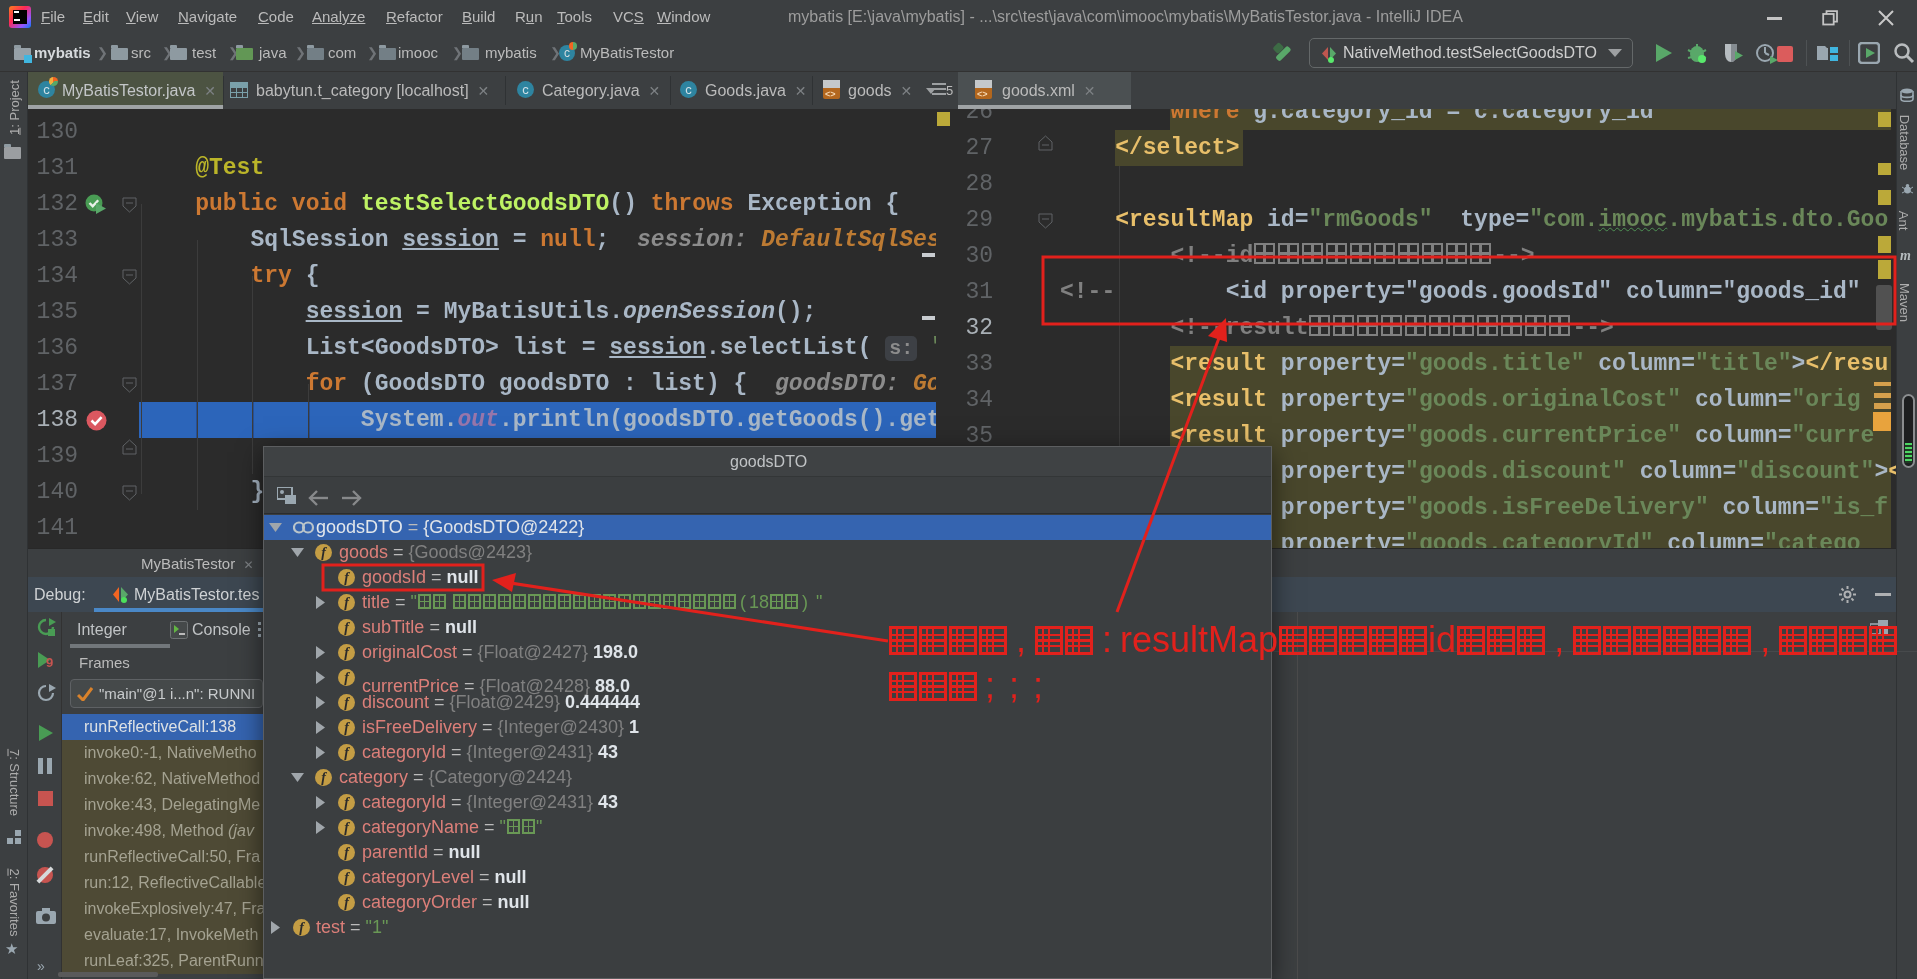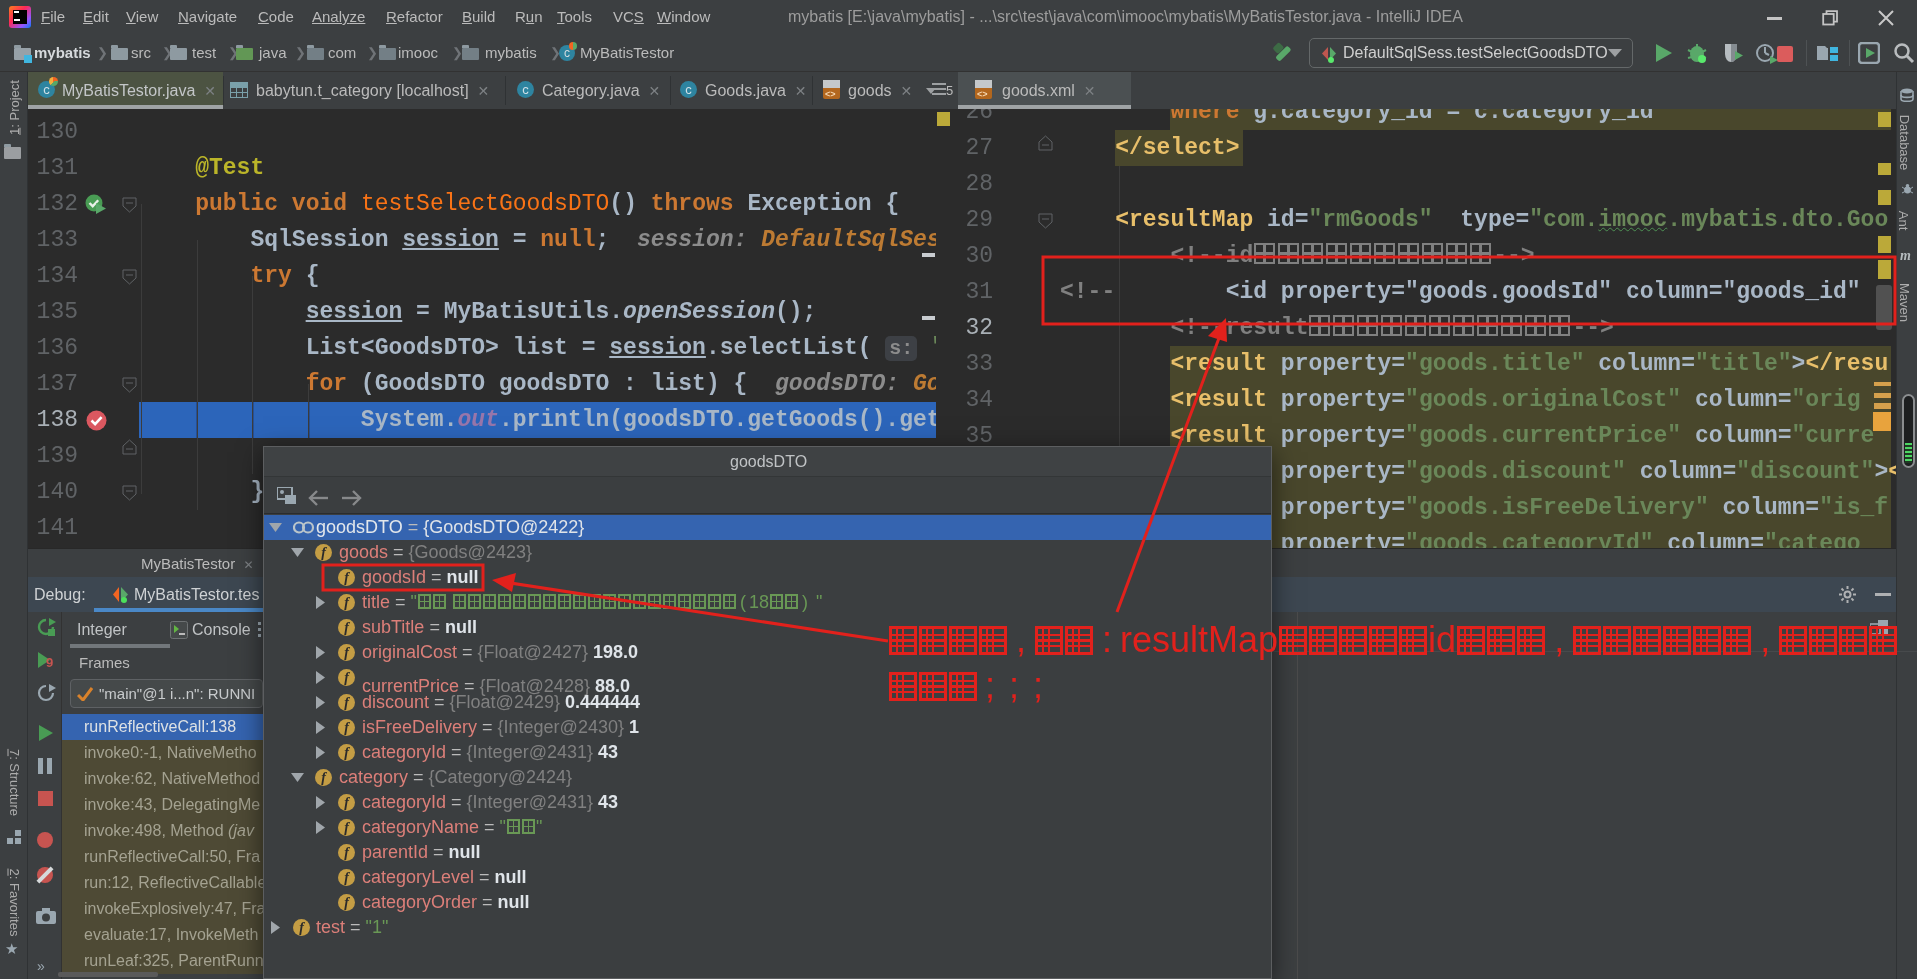--- a/index.html
+++ b/index.html
@@ -3,21 +3,21 @@
 <style>
 html,body{margin:0;padding:0;background:#2b2b2b;}
 #app{position:relative;width:1917px;height:979px;overflow:hidden;background:#2b2b2b;
   font-family:"Liberation Sans",sans-serif;color:#bbbbbb;}
 .abs{position:absolute;}
 .line{position:absolute;height:36px;line-height:36px;font-family:"Liberation Mono",monospace;
   font-size:23px;white-space:pre;color:#a9b7c6;font-weight:bold;}
 .ln{position:absolute;height:36px;line-height:36px;font-family:"Liberation Mono",monospace;
   font-size:23px;color:#606366;text-align:right;width:60px;}
 .o{color:#cc7832;} .g{color:#6a8759;} .cm{color:#808080;}
-.y{color:#e8bf6a;} .an{color:#bbb529;} .mn{color:#f97316;font-weight:normal;}
+.y{color:#e8bf6a;} .an{color:#bbb529;} .mn{color:#bef264;font-weight:bold;}
 .pu{color:#9876aa;font-style:italic;}
 .hint{color:#7d8163;font-style:italic;}
 .ul{text-decoration:underline;}
 
 .cj{display:inline-block;width:21px;height:21px;box-sizing:border-box;border:2px solid;
   vertical-align:-2px;margin:0 2px 0 1px;
   background:
    linear-gradient(to right,transparent 44%,currentColor 44%,currentColor 56%,transparent 56%),
    linear-gradient(to bottom,transparent 44%,currentColor 44%,currentColor 56%,transparent 56%);}
 
@@ -129,21 +129,21 @@
   <svg class="abs" style="left:1272px;top:7px;" width="26" height="26" viewBox="0 0 26 26">
     <rect x="3" y="10" width="17" height="6" rx="2" transform="rotate(-45 11 13)" fill="#59a869"></rect>
     <rect x="1" y="3" width="9" height="8" rx="2" transform="rotate(-45 6 6)" fill="#3d6b45"></rect>
   </svg>
   <div class="abs" style="left:1309px;top:4px;width:324px;height:30px;border:1px solid #646869;border-radius:5px;box-sizing:border-box;"></div>
   <svg class="abs" style="left:1320px;top:11px;" width="18" height="18" viewBox="0 0 18 18">
     <polygon points="8,2 2,8.5 8,15" fill="#bf564f"></polygon>
     <polygon points="10,2 16,8.5 10,15" fill="#59a869"></polygon>
     <circle cx="11" cy="15" r="3" fill="#59e86c"></circle>
   </svg>
-  <span class="bc" style="left:1343px;font-size:16px;color:#cfcfcf;">DefaultSqlSess.testSelectGoodsDTO</span>
+  <span class="bc" style="left:1343px;font-size:16px;color:#cfcfcf;">NativeMethod.testSelectGoodsDTO</span>
   <svg class="abs" style="left:1608px;top:15px;" width="14" height="9">
         <polygon points="0,0 14,0 7,8" fill="#9da0a2"></polygon>
       </svg>
   <svg class="abs" style="left:1652px;top:8px;" width="22" height="22" viewBox="0 0 22 22">
         <polygon points="4,2 20,11 4,20" fill="#59a869"></polygon>
       </svg>
   <svg class="abs" style="left:1686px;top:8px;" width="24" height="22" viewBox="0 0 24 22">
     <ellipse cx="11" cy="12" rx="7" ry="8" fill="#59a869"></ellipse>
     <line x1="11" y1="2" x2="11" y2="6" stroke="#59a869" stroke-width="2"></line>
     <line x1="2" y1="8" x2="6" y2="10" stroke="#59a869" stroke-width="2"></line>

